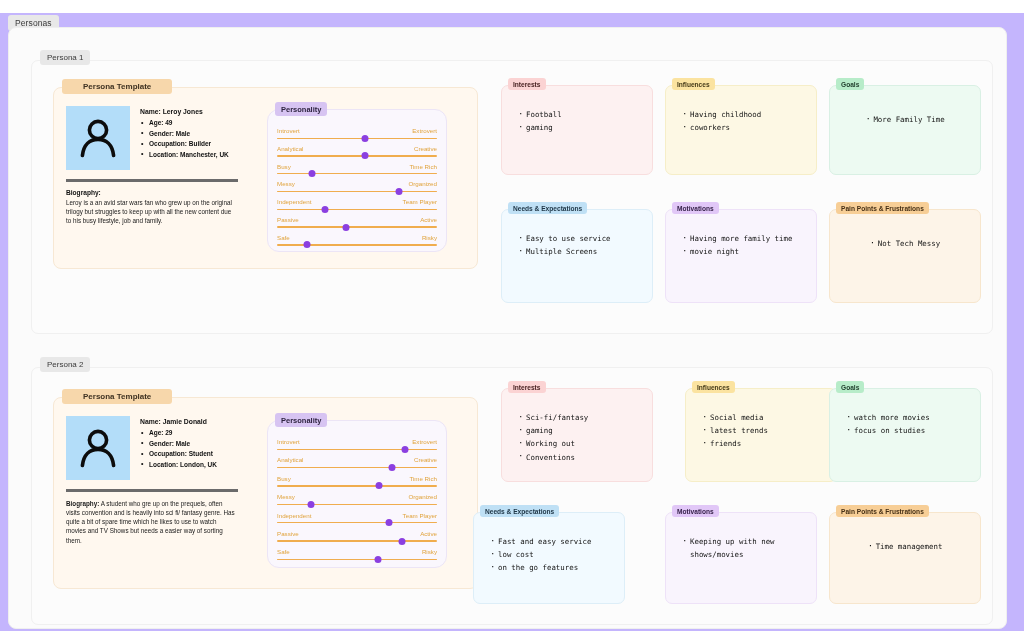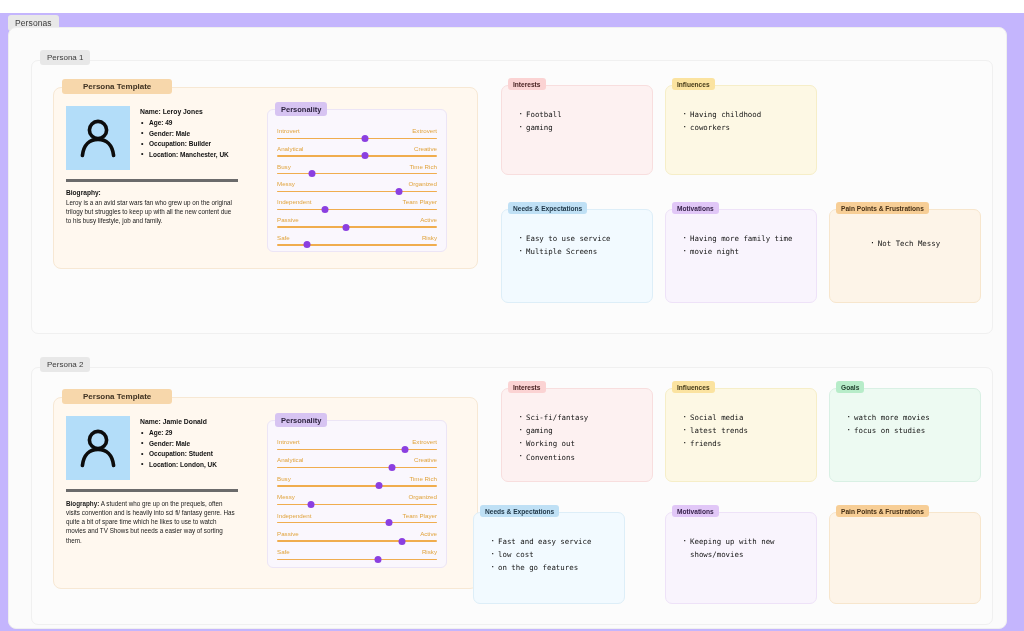--- a/index.html
+++ b/index.html
@@ -75,21 +75,21 @@
   .bio-rule { height: 2.5px; background:#6b6b6b; margin: 9px 0 7px 0; width: 172px; }
   .bio-title { font-size: 6.6px; font-weight: 700; color:#111; margin-bottom: 2px; }
   .bio-text { font-size: 6.3px; color:#1a1a1a; line-height: 9.3px; width: 170px; }
   .bio-inline { font-size: 6.3px; color:#1a1a1a; line-height: 9.3px; width: 172px; }
   .bio-inline b { font-weight: 700; }
 
   
   .personality {
     position: absolute; left: 213px; top: 21px;
     width: 180px; height: 143px;
-    background: #faf7fd; border: 1px solid #ece5f6; border-radius: 6px;
+    background: #faf7fd; border: 1px solid #ece5f6; border-radius: 12px;
   }
   .g2 .personality { top: 22px; height: 148px; }
   .personality-tab {
     position: absolute; left: 7px; top: -8px;
     background: #d7c4f2; color:#2e2440; font-size: 7.5px; font-weight: 700;
     padding: 2.5px 6px; border-radius: 3px;
   }
   .sliders { position: absolute; left: 9px; right: 9px; top: 17px; }
   .slider { position: relative; height: 17.8px; }
   .g2 .slider { height: 18.4px; }
@@ -235,20 +235,24 @@
               <div class="item">gaming</div>
             </div>
           </div>
           <div class="info-card k-influences" style="left:634px;top:25px;width:152px;height:90px">
             <div class="card-tab">Influences</div>
             <div class="card-list">
               <div class="item">Having childhood</div>
               <div class="item">coworkers</div>
             </div>
           </div>
+          <div class="info-card k-goals" style="left:798px;top:25px;width:152px;height:90px">
+            <div class="card-tab">Goals</div>
+            <div class="card-list center"><div class="item">More Family Time</div></div>
+          </div>
           <div class="info-card k-needs" style="left:470px;top:149px;width:152px;height:94px">
             <div class="card-tab">Needs &amp; Expectations</div>
             <div class="card-list">
               <div class="item">Easy to use service</div>
               <div class="item">Multiple Screens</div>
             </div>
           </div>
           <div class="info-card k-motivations" style="left:634px;top:149px;width:152px;height:94px">
             <div class="card-tab">Motivations</div>
             <div class="card-list">
@@ -337,21 +341,21 @@
           </div>
           <div class="info-card k-interests" style="left:470px;top:21px;width:152px;height:94px">
             <div class="card-tab">Interests</div>
             <div class="card-list">
               <div class="item">Sci-fi/fantasy</div>
               <div class="item">gaming</div>
               <div class="item">Working out</div>
               <div class="item">Conventions</div>
             </div>
           </div>
-          <div class="info-card k-influences" style="left:634px;top:21px;width:152px;height:94px">
+          <div class="info-card k-influences" style="left:654px;top:21px;width:152px;height:94px">
             <div class="card-tab">Influences</div>
             <div class="card-list">
               <div class="item">Social media</div>
               <div class="item">latest trends</div>
               <div class="item">friends</div>
             </div>
           </div>
           <div class="info-card k-goals" style="left:798px;top:21px;width:152px;height:94px">
             <div class="card-tab">Goals</div>
             <div class="card-list">
@@ -368,18 +372,19 @@
             </div>
           </div>
           <div class="info-card k-motivations" style="left:634px;top:145px;width:152px;height:92px">
             <div class="card-tab">Motivations</div>
             <div class="card-list">
               <div class="item">Keeping up with new shows/movies</div>
             </div>
           </div>
           <div class="info-card k-pain" style="left:798px;top:145px;width:152px;height:92px">
             <div class="card-tab">Pain Points &amp; Frustrations</div>
+            <div class="card-list center"><div class="item">Time management</div></div>
           </div>
         </div>
       </div>
   </div>
 
 </div>
 
 </body></html>

